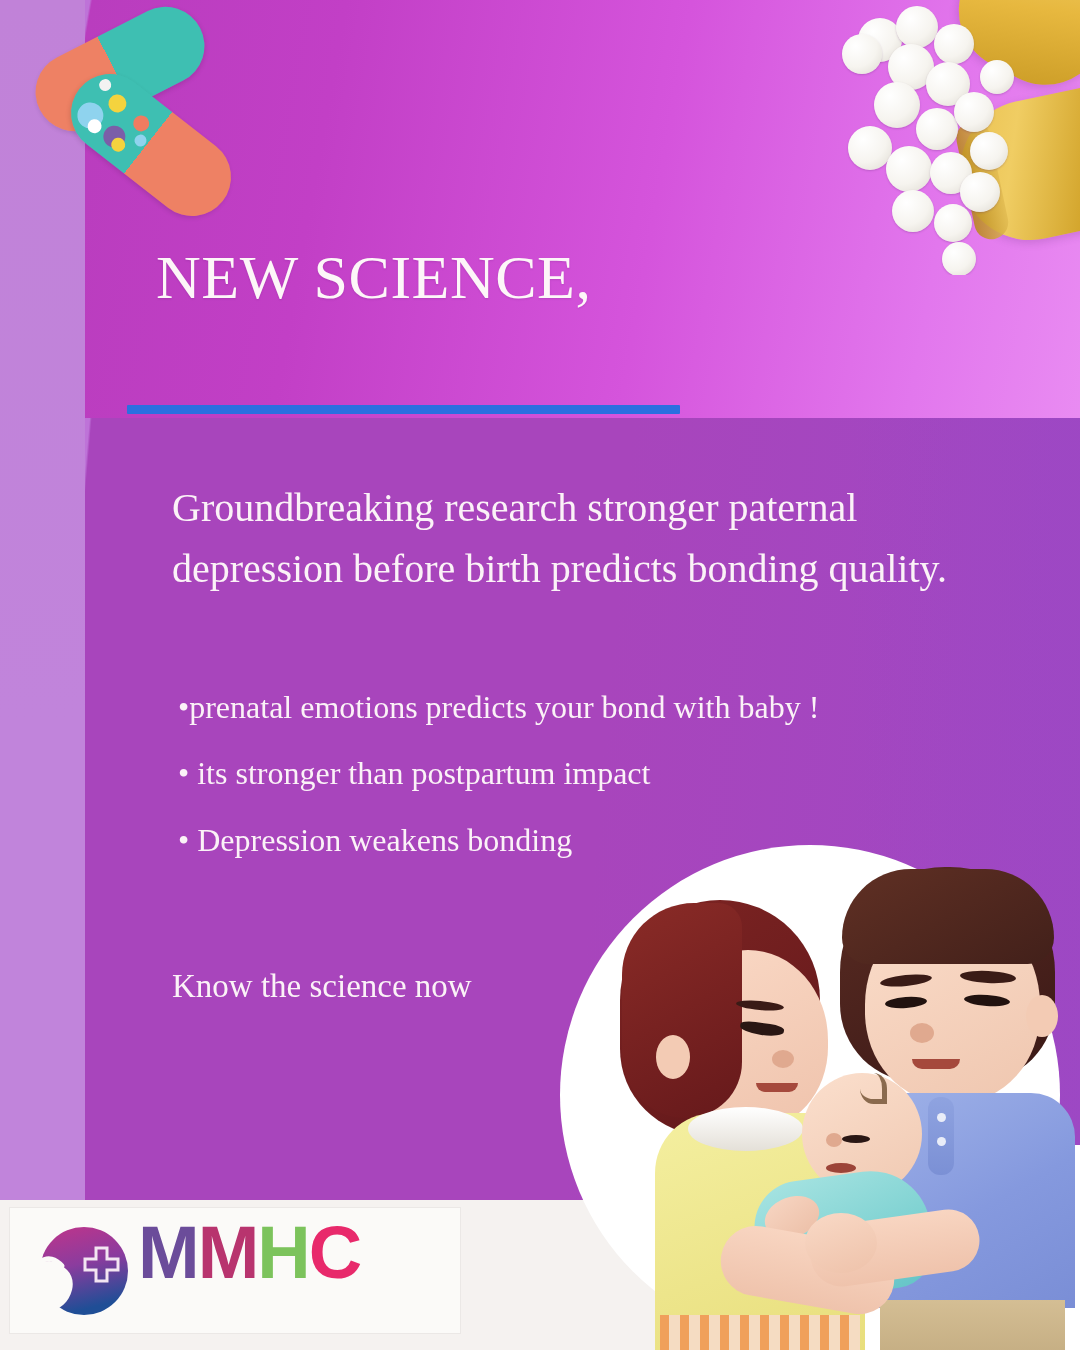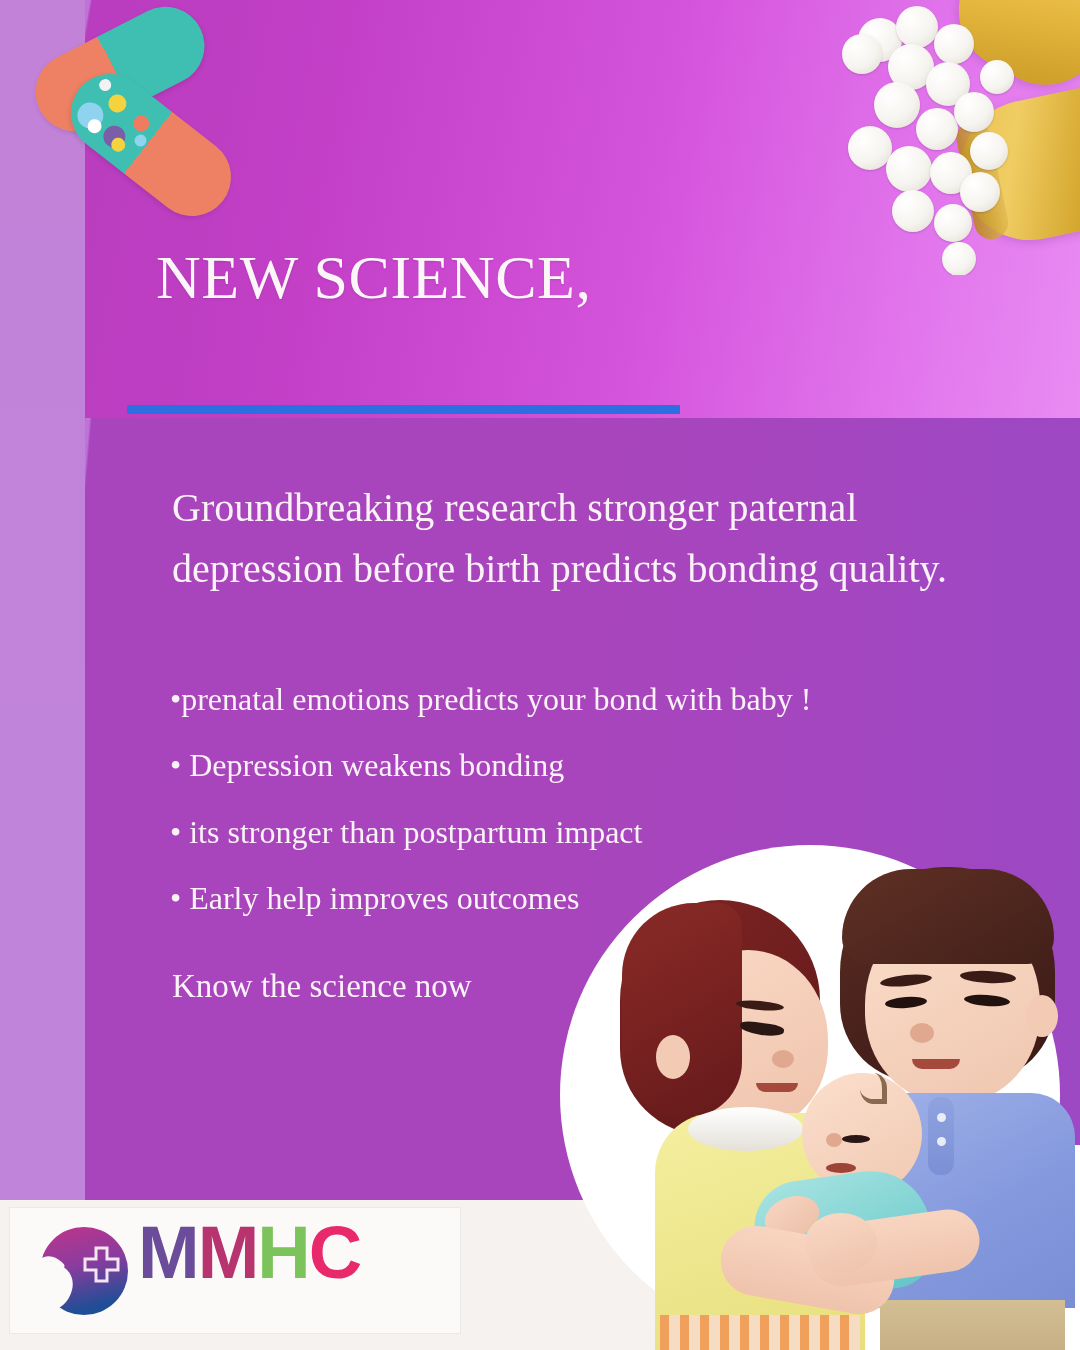--- a/index.html
+++ b/index.html
@@ -65,21 +65,21 @@
   }
   .title-line{display:block;white-space:nowrap;}
   .rule{position:absolute;left:127px;top:405px;width:553px;height:9px;background:#2B6FE0;border-radius:1px;}
 
   .subtitle{
     position:absolute;left:172px;top:478px;width:860px;
     color:#FBF2F7;font-size:40px;line-height:1.52;
     font-family:"Liberation Serif",serif;
   }
 
-  .bullets{position:absolute;left:170px;top:680px;width:860px;margin:0;padding:0;list-style:none;}
+  .bullets{position:absolute;left:170px;top:680px;width:860px;margin:8px;padding:0;list-style:none;}
   .bullet{
     color:#FBF2F7;font-size:32px;line-height:1.2;margin-bottom:28px;
     font-family:"Liberation Serif",serif;white-space:nowrap;
   }
   .cta{
     position:absolute;left:172px;top:968px;
     color:#FBF2F7;font-size:33px;font-family:"Liberation Serif",serif;
   }
 
   
@@ -210,23 +210,22 @@
 
   <div class="title">
     <span class="title-line">NEW SCIENCE,</span>
   </div>
   <div class="rule"></div>
 
   <div class="subtitle">Groundbreaking research stronger paternal depression before birth predicts bonding quality.</div>
 
   <ul class="bullets">
     <li class="bullet">•prenatal emotions predicts your bond with baby !</li>
+    <li class="bullet">• its stronger than postpartum impact</li>
     <li class="bullet">• Depression weakens bonding</li>
-    <li class="bullet">• its stronger than postpartum impact</li>
-    <li class="bullet">• Early help improves outcomes</li>
   </ul>
 
   <div class="cta">Know the science now</div>
 
   <div class="photo">
     <div class="photo-circle"></div>
     <div class="photo-bleed"></div>
 
     <div class="fig m-hair"></div>
     <div class="fig m-face"></div>

